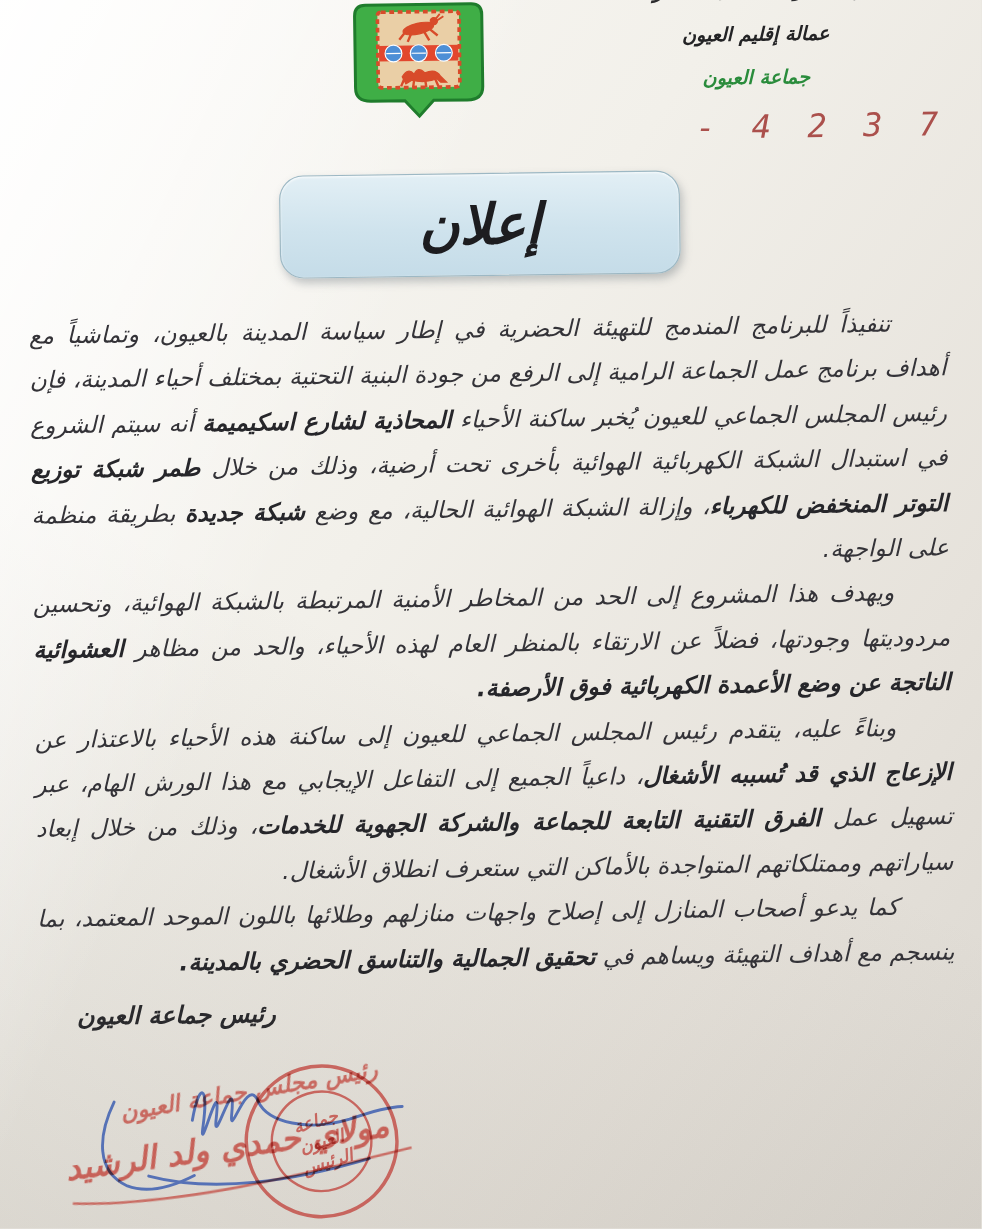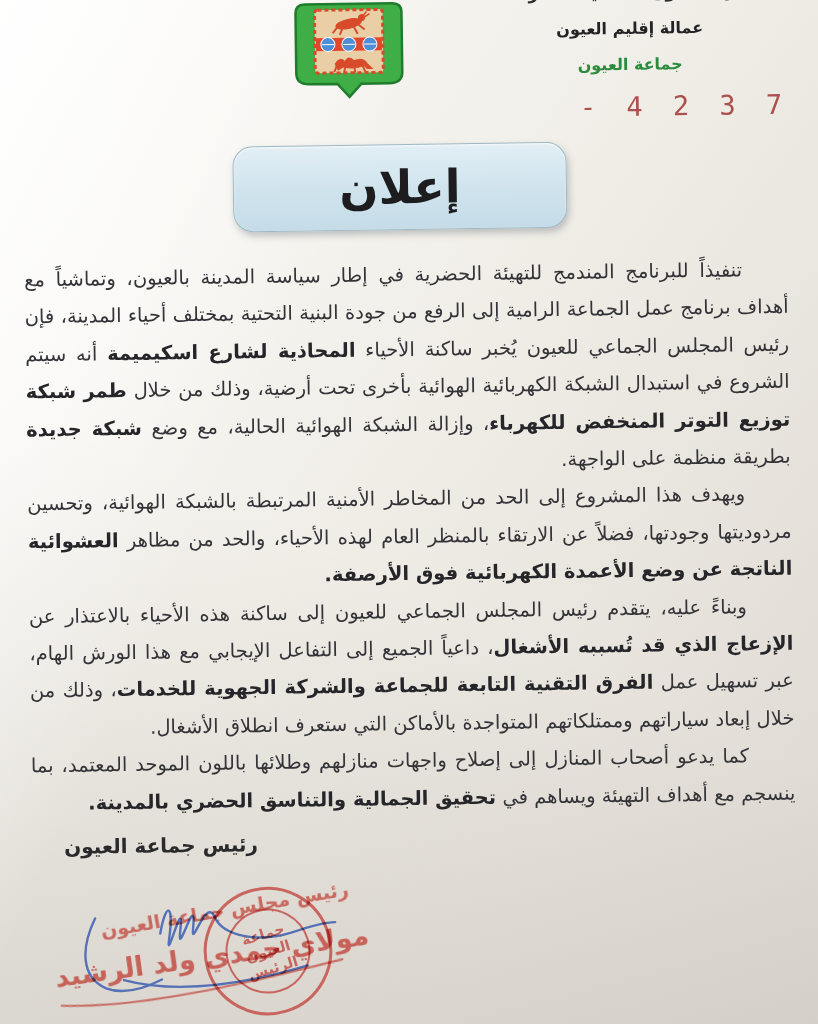--- a/index.html
+++ b/index.html
@@ -7,20 +7,21 @@
     width:818px;height:1024px;overflow:hidden;
     font-family:"DejaVu Sans",sans-serif;
     background:#e9e6e0;
   }
   .paper{
     position:relative;width:818px;height:1024px;overflow:hidden;
     background:
       linear-gradient(115deg, rgba(255,255,255,.95) 0%, rgba(255,255,255,0) 35%),
       linear-gradient(205deg, rgba(110,100,86,0) 55%, rgba(110,100,86,.16) 100%),
       linear-gradient(125deg,#fbfaf7 0%,#f2f0ea 40%,#e6e2db 75%,#dbd7d0 100%);
+    font-style: italic;
   }
   .tilt{position:absolute;inset:0;transform:rotate(-0.8deg);transform-origin:50% 40%;}
 
   
   .hdr-clip{position:absolute;top:0;left:455px;width:360px;height:11px;overflow:hidden;}
   .hdr-clip .ln{position:relative;top:-15px;margin:0;text-align:center;font-size:17px;font-weight:bold;color:#2c2c2e;}
   .hdr-line{position:absolute;left:455px;width:360px;text-align:center;color:#232325;font-weight:bold;}
   .hdr-prefecture{top:22px;font-size:16px;letter-spacing:.5px;}
   .hdr-commune{top:58px;font-size:16px;}
 

